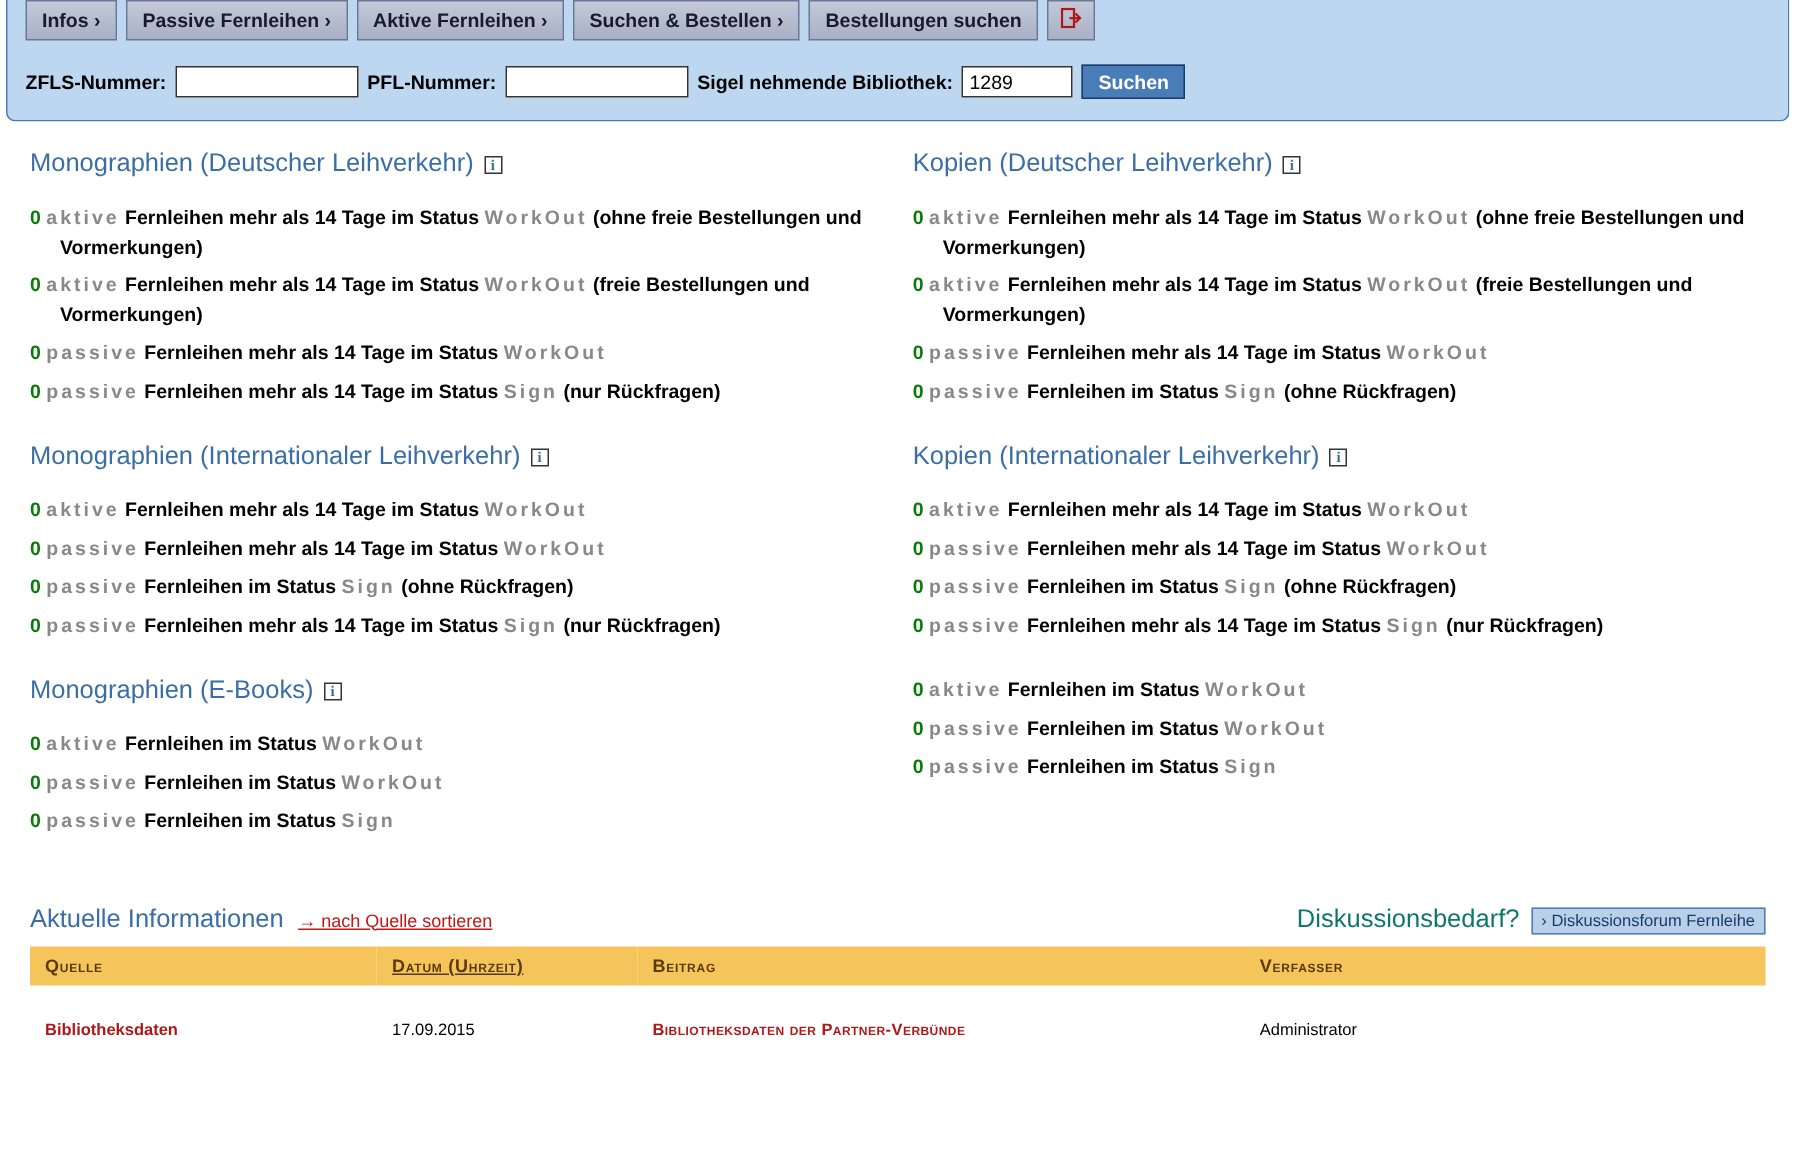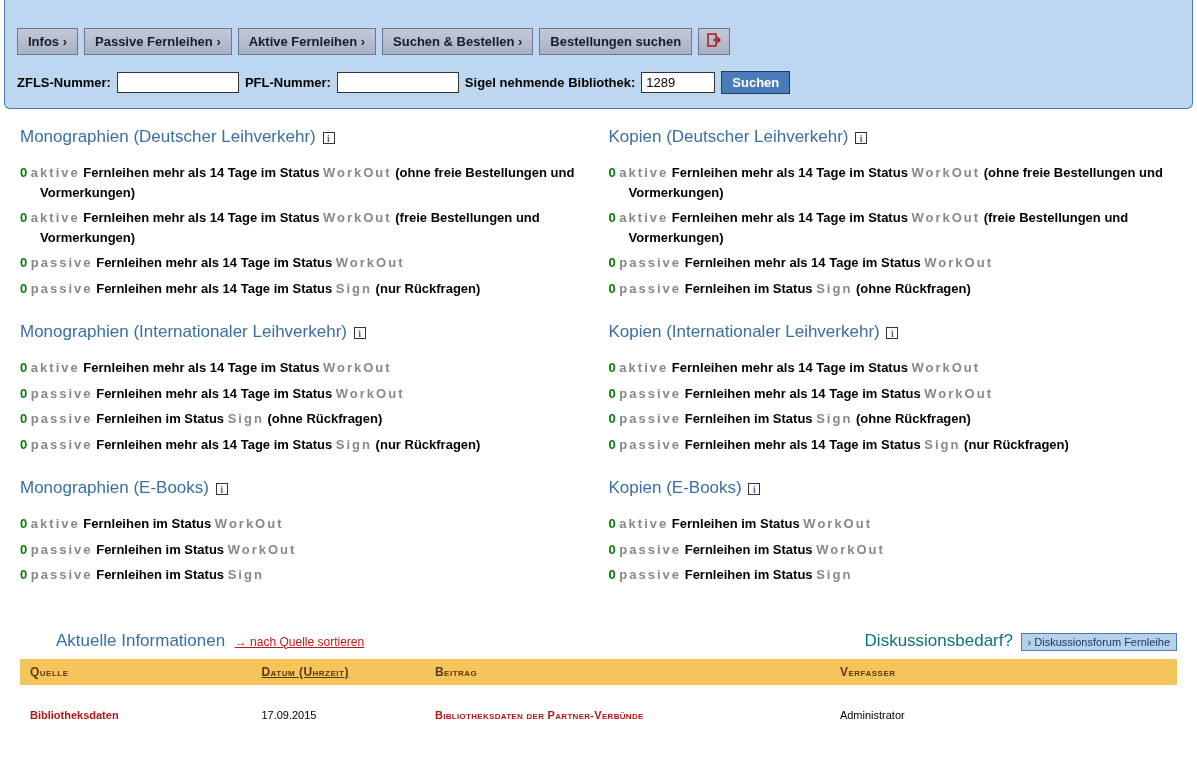--- a/index.html
+++ b/index.html
@@ -8,21 +8,21 @@
     font-family: Verdana, Arial, sans-serif;
     font-size: 13px;
     background: #fff;
     color: #000;
   }
   .topbar {
     background: #bdd7f0;
     border: 1px solid #4a7db8;
     border-top: none;
     border-radius: 0 0 6px 6px;
-    padding: 28px 12px 14px 12px;
+    padding: 0 12px 14px 12px;
     margin: 0 4px;
   }
   .menu-row {
     display: flex;
     gap: 6px;
     margin-bottom: 16px;
   }
   .menu-btn {
     background: linear-gradient(#c3c9d8, #a8b0c4);
     border: 1px solid #6a7694;
@@ -115,21 +115,20 @@
   .news-section { margin-top: 22px; }
   .news-head {
     display: flex;
     justify-content: space-between;
     align-items: baseline;
     margin-bottom: 8px;
   }
   .news-title {
     color: #3a6ea5;
     font-size: 17px;
-    margin-left: 36px;
   }
   .sort-link {
     color: #c01818;
     font-size: 12px;
     margin-left: 6px;
   }
   .forum-link {
     color: #0f766e;
     font-size: 17px;
   }
@@ -243,21 +242,20 @@
         <div class="section">
           <h2 class="section-title">Kopien (Internationaler Leihverkehr) <span class="info-icon">i</span></h2>
           <ul class="status-list">
             <li class="status-item"><span class="count-green">0</span>  <span class="type-tag">aktive</span> <span>Fernleihen mehr als 14 Tage im Status </span><span class="status-tag">WorkOut</span></li>
             <li class="status-item"><span class="count-green">0</span>  <span class="type-tag">passive</span> <span>Fernleihen mehr als 14 Tage im Status </span><span class="status-tag">WorkOut</span></li>
             <li class="status-item"><span class="count-green">0</span>  <span class="type-tag">passive</span> <span>Fernleihen im Status </span><span class="status-tag">Sign</span>  <span>(ohne Rückfragen)</span></li>
             <li class="status-item"><span class="count-green">0</span>  <span class="type-tag">passive</span> <span>Fernleihen mehr als 14 Tage im Status </span><span class="status-tag">Sign</span>  <span>(nur Rückfragen)</span></li>
           </ul>
         </div>
         <div class="section">
-          <h2 class="section-title">Kopien (E-Books) <span class="info-icon">i</span></h2>
           <ul class="status-list">
             <li class="status-item"><span class="count-green">0</span>  <span class="type-tag">aktive</span> <span>Fernleihen im Status </span><span class="status-tag">WorkOut</span></li>
             <li class="status-item"><span class="count-green">0</span>  <span class="type-tag">passive</span> <span>Fernleihen im Status </span><span class="status-tag">WorkOut</span></li>
             <li class="status-item"><span class="count-green">0</span>  <span class="type-tag">passive</span> <span>Fernleihen im Status </span><span class="status-tag">Sign</span></li>
           </ul>
         </div>
       </div>
   </div>
 
   <div class="news-section">

